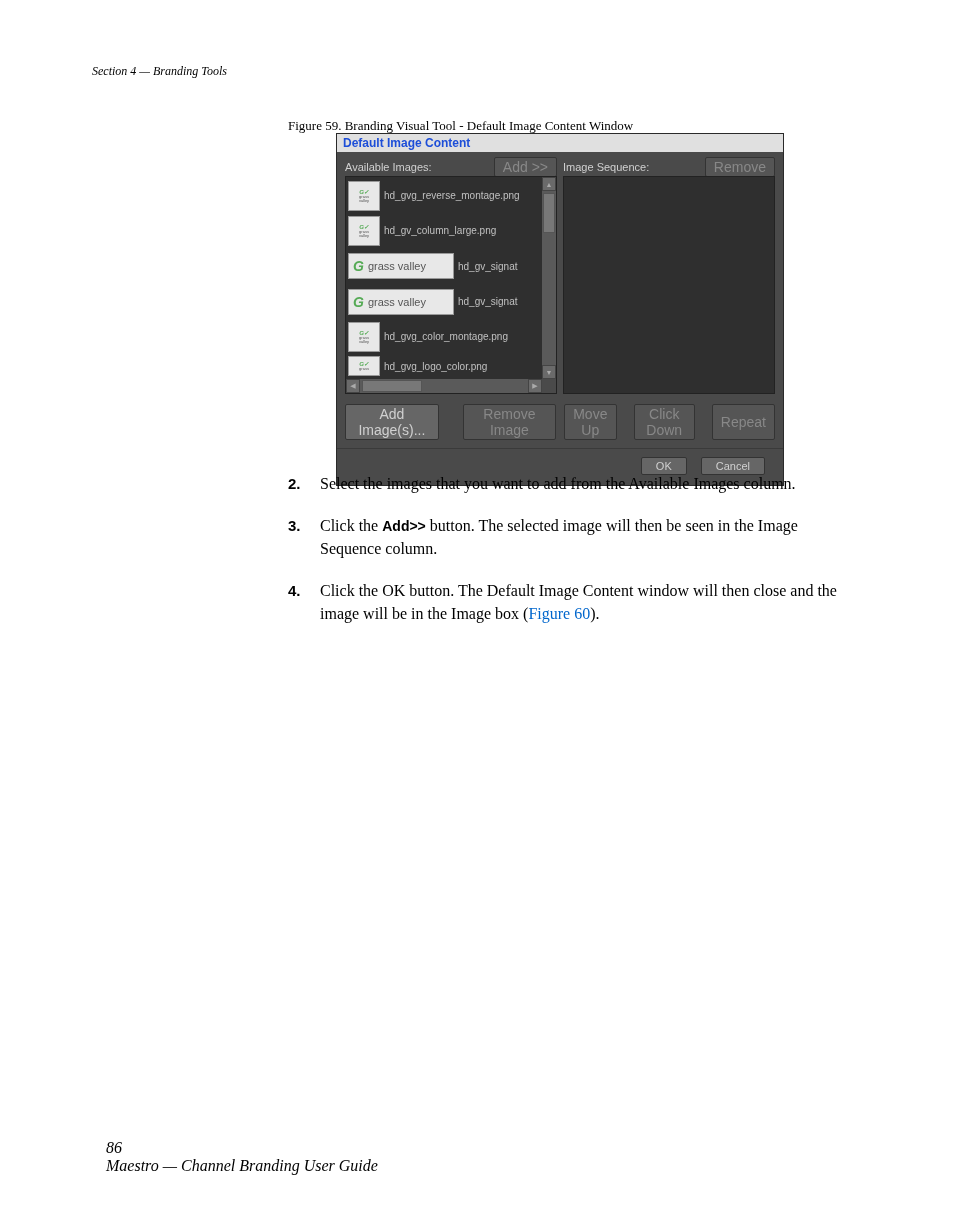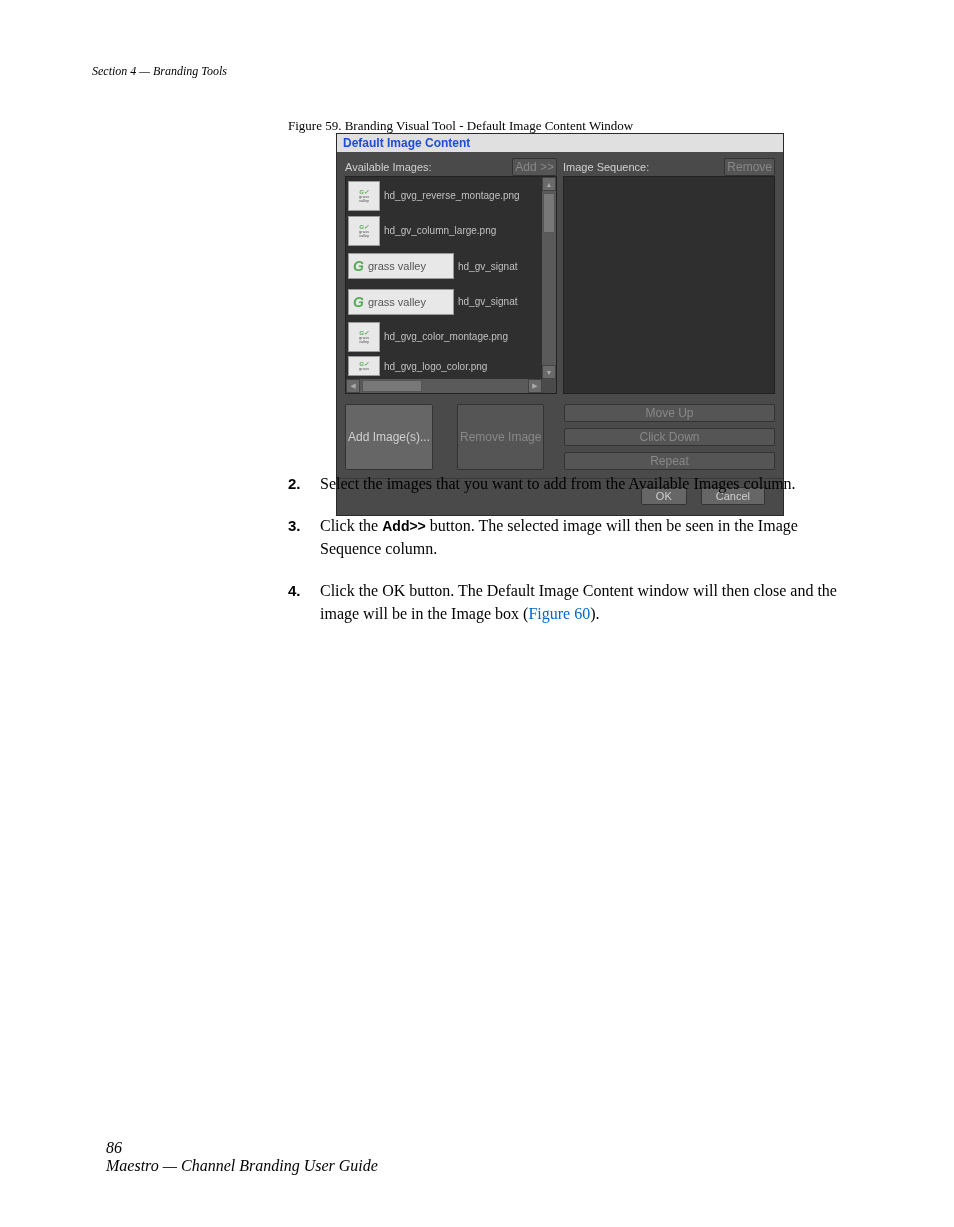--- a/index.html
+++ b/index.html
@@ -5,39 +5,39 @@
   * { box-sizing: border-box; margin: 0; padding: 0; }
   body { font-family: Georgia, 'Times New Roman', serif; background: #fff; width: 954px; height: 1227px; position: relative; color: #000; }
   .header { position: absolute; top: 64px; left: 92px; font-style: italic; font-size: 12px; }
   .figure-caption { position: absolute; top: 118px; left: 288px; font-size: 13px; }
   .dialog { position: absolute; top: 133px; left: 336px; width: 448px; background: #4a4a4a; border: 1px solid #2a2a2a; font-family: Tahoma, Arial, sans-serif; font-size: 11px; color: #d0d0d0; }
   .dialog-title { background: #e0e0e0; color: #1d4ed8; font-weight: bold; font-size: 12px; padding: 2px 6px; }
   .dialog-body { display: flex; padding: 6px 8px 4px 8px; gap: 6px; }
   .col-left, .col-right { flex: 1; display: flex; flex-direction: column; }
   .col-header { display: flex; justify-content: space-between; align-items: center; height: 18px; }
   .col-header-label { color: #d0d0d0; }
-  .btn { background: #555; border: 1px solid #333; color: #888; padding: 1px 2px; border-radius: 2px; font-size: 12px; cursor: default; }
+  .btn { background: #555; border: 1px solid #333; color: #888; padding: 1px 8px; border-radius: 2px; font-size: 14px; cursor: default; }
   .btn-enabled { color: #d0d0d0; background: #666; }
   .list-box { background: #2f2f2f; border: 1px solid #222; height: 218px; position: relative; overflow: hidden; }
   .image-list { position: absolute; inset: 0 14px 14px 0; padding: 2px; display: flex; flex-direction: column; gap: 2px; }
   .image-item { display: flex; align-items: center; gap: 4px; height: 34px; }
   .thumb { width: 32px; height: 30px; background: #e8e8e8; border: 1px solid #999; display: flex; flex-direction: column; align-items: center; justify-content: center; font-size: 5px; color: #444; line-height: 1; }
   .thumb-wide { width: 106px; height: 26px; background: #e8e8e8; border: 1px solid #999; display: flex; align-items: center; justify-content: flex-start; padding-left: 4px; gap: 4px; font-size: 11px; color: #555; }
   .thumb-g { font-family: Arial; font-size: 14px; color: #5a5; font-style: italic; font-weight: bold; }
   .image-label { color: #c0c0c0; font-size: 10px; white-space: nowrap; overflow: hidden; }
   .vscroll { position: absolute; right: 0; top: 0; bottom: 14px; width: 14px; background: #5a5a5a; display: flex; flex-direction: column; justify-content: space-between; align-items: center; }
   .hscroll { position: absolute; left: 0; right: 14px; bottom: 0; height: 14px; background: #5a5a5a; display: flex; justify-content: space-between; align-items: center; }
   .scroll-btn { width: 14px; height: 14px; background: #6a6a6a; border: 1px solid #444; display: flex; align-items: center; justify-content: center; font-size: 7px; color: #aaa; }
   .scroll-thumb-v { width: 12px; height: 40px; background: #787878; border: 1px solid #555; margin-top: 2px; }
   .scroll-thumb-h { width: 60px; height: 12px; background: #787878; border: 1px solid #555; margin-left: 2px; }
   .vtrack { flex: 1; width: 100%; display: flex; flex-direction: column; align-items: center; }
   .htrack { flex: 1; height: 100%; display: flex; align-items: center; }
   .corner { position: absolute; right: 0; bottom: 0; width: 14px; height: 14px; background: #4a4a4a; }
   .below-left { display: flex; gap: 24px; padding: 6px 8px 4px 8px; }
-  .below-right { display: flex; gap: 6px; justify-content: flex-end; padding: 6px 8px 4px 0; flex-direction: column; }
+  .below-right { display: flex; gap: 17px; justify-content: flex-end; padding: 6px 8px 4px 0; }
   .cols-below { display: flex; }
   .cols-below > div { flex: 1; }
   .dialog-footer { display: flex; justify-content: flex-end; gap: 14px; padding: 8px 18px 10px 0; border-top: 1px solid #3a3a3a; margin-top: 4px; }
   .footer-btn { background: #666; border: 1px solid #333; color: #d0d0d0; padding: 2px 14px; border-radius: 2px; font-size: 11px; }
   .instructions { position: absolute; top: 473px; left: 288px; right: 106px; display: flex; flex-direction: column; gap: 20px; font-size: 16px; line-height: 1.4; }
   .step { display: flex; gap: 14px; }
   .step-num { font-weight: bold; font-family: Arial, sans-serif; font-size: 15px; min-width: 18px; }
   .step-text { flex: 1; }
   .bold-sans { font-family: Arial, sans-serif; font-weight: bold; font-size: 14px; }
   .link { color: #0066cc; }

